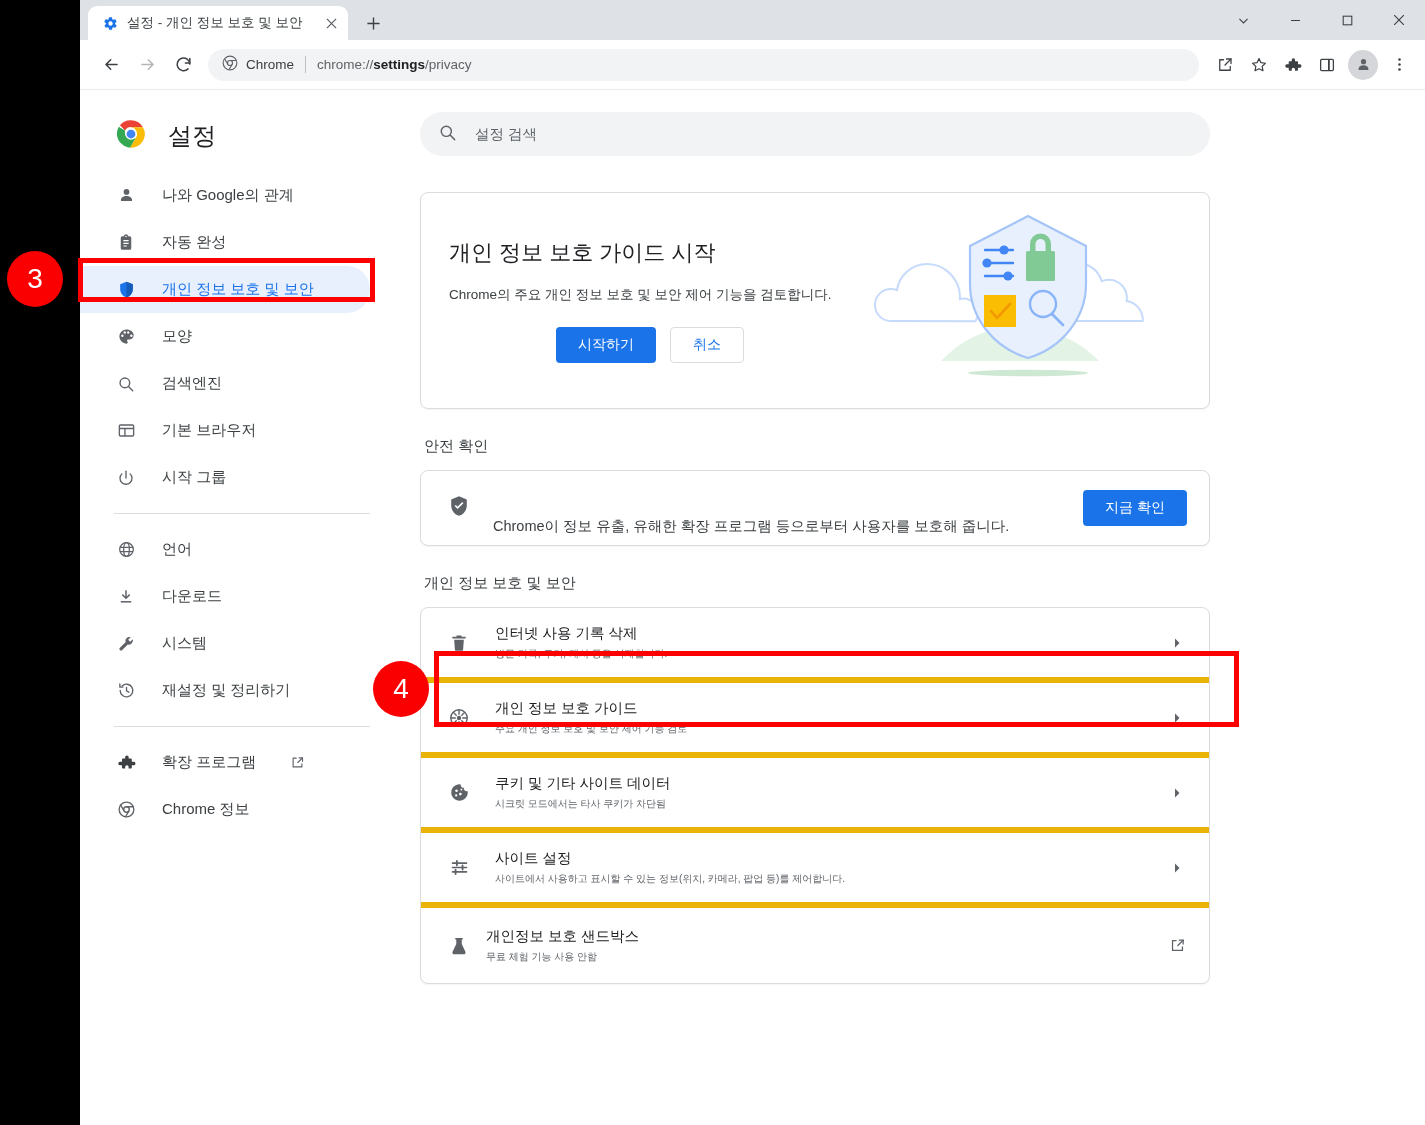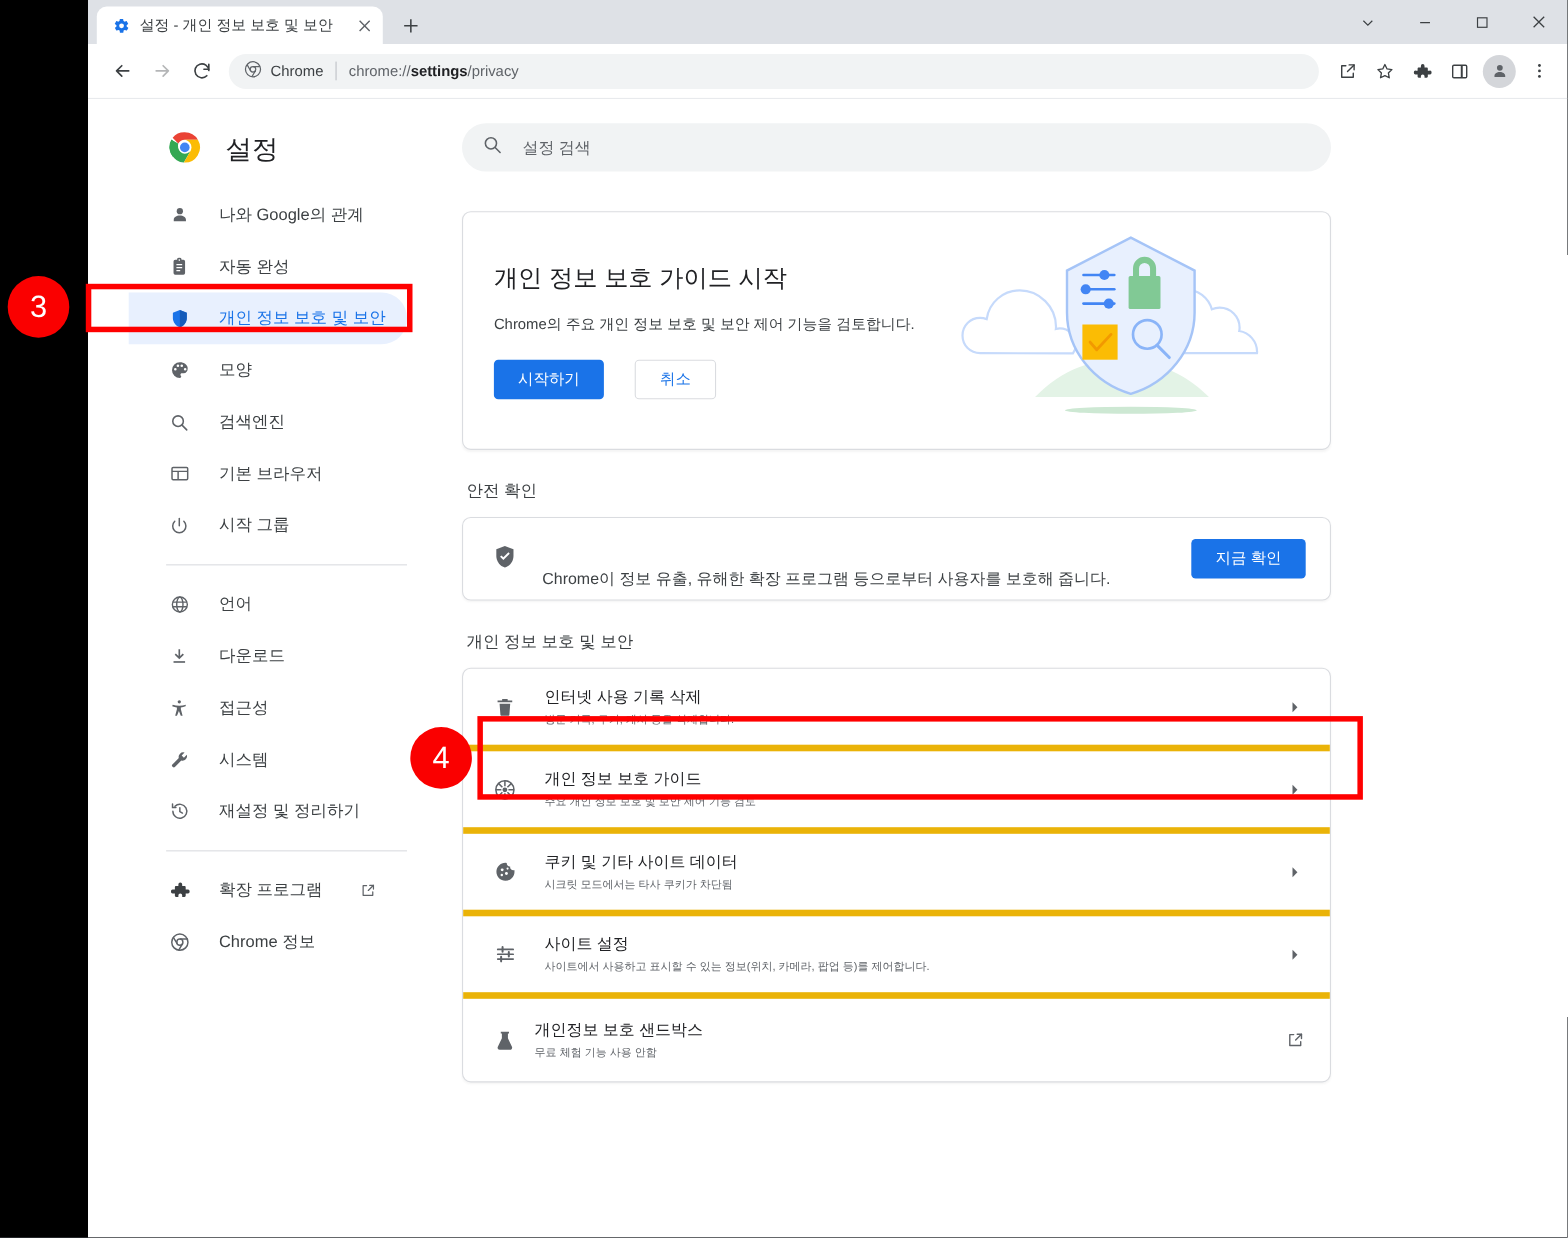--- a/index.html
+++ b/index.html
@@ -6,21 +6,21 @@
   html, body {
     margin: 0; padding: 0;
     width: 1425px; height: 1125px;
     overflow: hidden;
     font-family: "Liberation Sans", "DejaVu Sans", sans-serif;
     background: #000;
   }
   #root {
     position: relative;
     width: 1425px; height: 1125px;
-    background: #0f172a;
+    background: #15803d;
   }
 
   
   .gutter {
     position: absolute; left: 0; top: 0;
     width: 80px; height: 1125px;
     background: #000000;
   }
 
   
@@ -142,21 +142,20 @@
     background: #ffffff;
     display: flex;
   }
 
   
   .sidebar {
     width: 322px;
     flex: none;
     padding-top: 0;
     position: relative;
-    padding-left: 37px;
   }
   .brand {
     display:flex; align-items:center;
     gap: 22px;
     padding: 22px 0 0 36px;
     height: 70px;
   }
   .brand-title {
     font-size: 24px; color:#202124;
     letter-spacing: .2px;
@@ -223,21 +222,21 @@
   }
   .promo-text { padding: 0 0 0 28px; width: 430px; }
   .promo-h {
     font-size: 22px; color:#202124; font-weight:400;
     margin-bottom: 16px;
   }
   .promo-p {
     font-size: 13.5px; color:#3c4043; line-height:1.62;
     max-width: 390px; margin-bottom: 22px;
   }
-  .btnrow { display:flex; gap: 28px; align-items:center; }
+  .btnrow { display:flex; gap: 14px; align-items:center;justify-content:center; }
   .btn-primary {
     background:#1a73e8; color:#fff;
     border:none; border-radius: 4px;
     height: 36px; padding: 0 22px;
     font-size: 14px; font-family: inherit;
     cursor: pointer;
   }
   .btn-outline {
     background:#fff; color:#1a73e8;
     border:1px solid #dadce0; border-radius:4px;
@@ -524,29 +523,20 @@
                 <svg width="18" height="18" viewBox="0 0 24 24" fill="#5f6368">
                   <path d="M11 3h2v8.3l3.2-3.2 1.4 1.4L12 15.1 6.4 9.5l1.4-1.4L11 11.3z"></path>
                   <rect x="5" y="17.4" width="14" height="2"></rect>
                 </svg>
               </span>
             <span>다운로드</span>
           </div>
           <div class="navitem">
             <span class="ni-icon">
                 <svg width="18" height="18" viewBox="0 0 24 24" fill="#5f6368">
-                  <circle cx="12" cy="4" r="2"></circle>
-                  <path d="M20 7.5c-2.6.9-5.2 1.4-8 1.4s-5.4-.5-8-1.4L3.4 9.4c1.9.7 3.8 1.2 5.7 1.4v2.1L7 21h2.2l2.3-6 2.3 6H16l-2.1-8.1v-2.1c1.9-.2 3.8-.7 5.7-1.4z"></path>
-                </svg>
-              </span>
-            <span>접근성</span>
-          </div>
-          <div class="navitem">
-            <span class="ni-icon">
-                <svg width="18" height="18" viewBox="0 0 24 24" fill="#5f6368">
                   <path d="M21.1 5.6l-3.5 3.5-2.7-2.7 3.5-3.5a5.5 5.5 0 00-7 6.7L3.6 17.4a1.7 1.7 0 000 2.4l.6.6a1.7 1.7 0 002.4 0l7.8-7.8a5.5 5.5 0 006.7-7z"></path>
                 </svg>
               </span>
             <span>시스템</span>
           </div>
           <div class="navitem">
             <span class="ni-icon">
                 <svg width="19" height="19" viewBox="0 0 24 24" stroke="#5f6368" stroke-width="1.7" fill="none" stroke-linecap="round">
                   <path d="M4 12a8 8 0 102.4-5.7"></path>
                   <path d="M3.6 3.8v3.9h3.9"></path>

